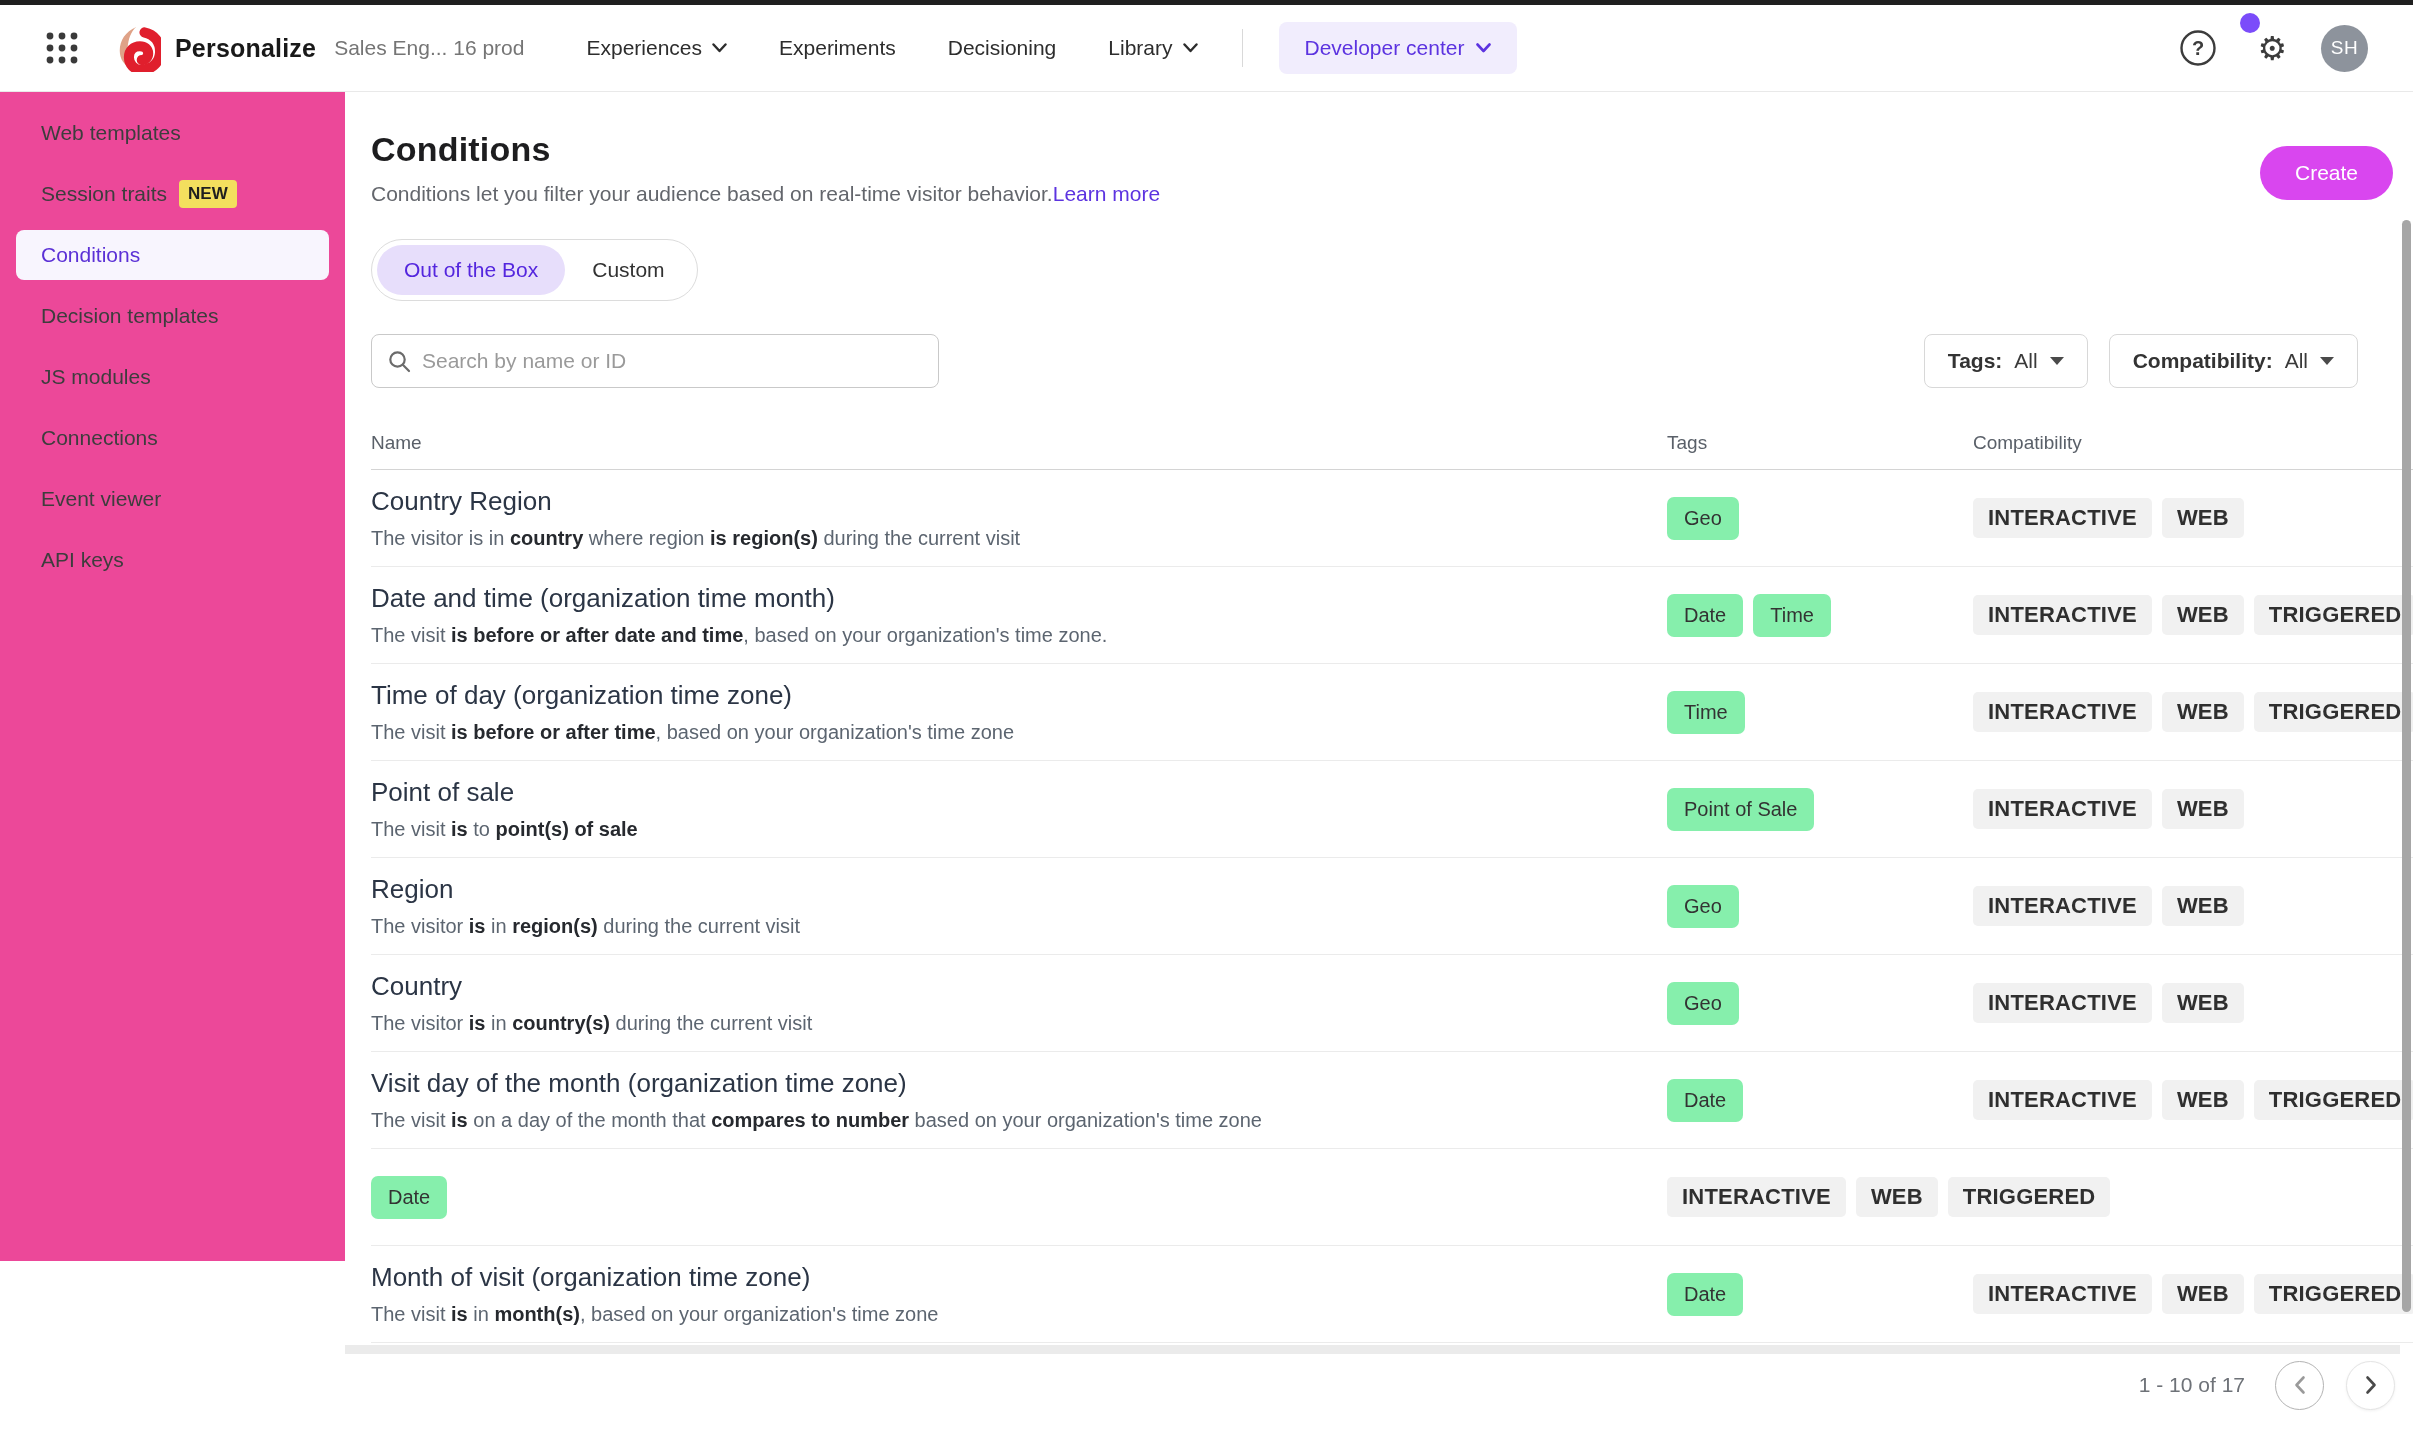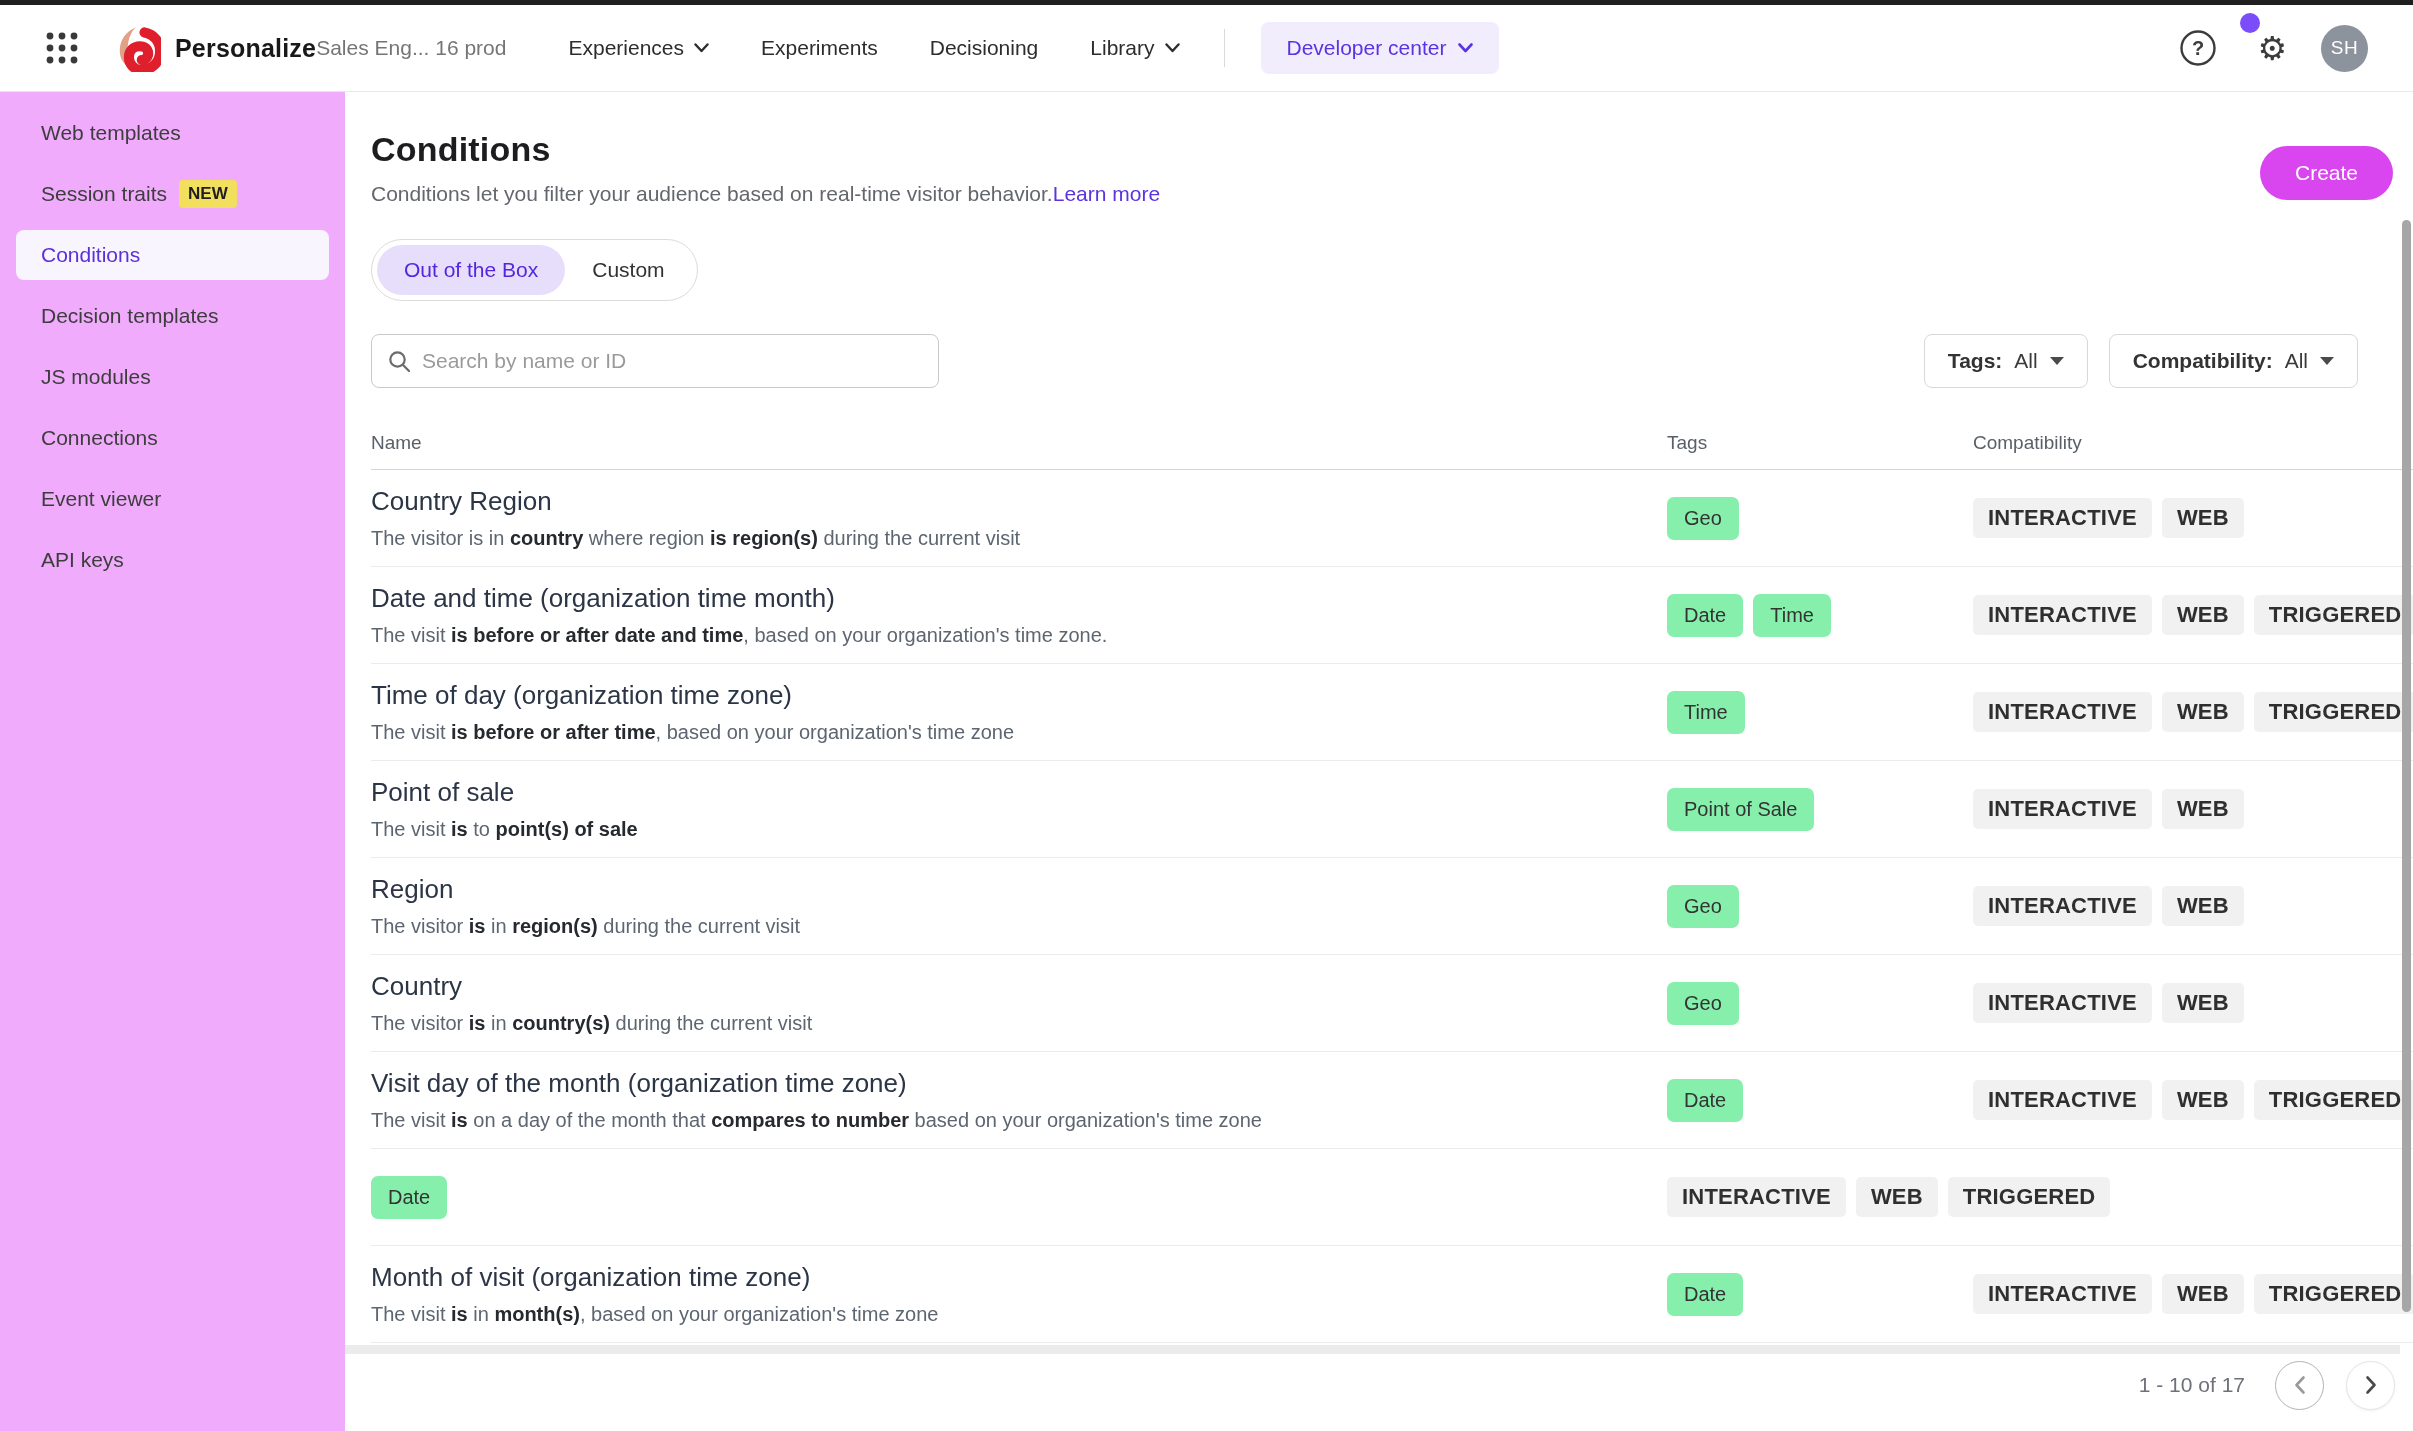--- a/index.html
+++ b/index.html
@@ -8,36 +8,36 @@
 
   
   .top-strip { position:absolute; top:0; left:0; width:2413px; height:5px; background:#1f1f1f; z-index:50; }
 
   
   header { position:absolute; top:5px; left:0; width:2413px; height:87px; background:#fff;
            display:flex; align-items:center; padding:0 45px; border-bottom:1px solid #e9e9e9; z-index:10; }
   .grid-btn { background:none; border:none; cursor:pointer; margin-right:38px; display:flex; }
   .logo-mark { margin-right:14px; display:flex; }
   .app-name { font-size:25px; font-weight:700; color:#191919; letter-spacing:.2px; }
-  .org { font-size:21px; color:#757575; white-space:nowrap; }
+  .org { font-size:21px; color:#757575; margin-left:18px; white-space:nowrap; }
   nav { display:flex; align-items:center; margin-left:62px; gap:52px; }
   .nav-item { display:flex; align-items:center; gap:10px; font-size:21px; color:#2d2d2d; cursor:pointer; background:none; border:none; font-family:inherit; white-space:nowrap; }
   .vdiv { width:1px; height:38px; background:#d9d9d9; margin:0 36px 0 44px; }
   .dev-center { display:flex; align-items:center; gap:12px; background:#f1edfd; color:#5c33e0;
                 font-size:21px; font-family:inherit; border:none; border-radius:8px; height:52px; padding:0 26px; cursor:pointer; }
   .spacer { flex:1; }
   .icon-btn { background:none; border:none; cursor:pointer; display:flex; align-items:center; justify-content:center; }
   .help-btn { margin-right:40px; }
   .gear-btn { margin-right:34px; font-family:"DejaVu Sans", sans-serif; font-size:33px; color:#3c3c3c; line-height:1; }
   .avatar { width:47px; height:47px; border-radius:50%; background:#8d939c; color:#fff; font-size:19px; font-weight:500;
             border:none; cursor:pointer; display:flex; align-items:center; justify-content:center; font-family:inherit; letter-spacing:.5px; }
   .notif-dot { position:absolute; top:13px; left:2240px; width:20px; height:20px; border-radius:50%; background:#7b4cfa; z-index:20; }
 
   
-  aside { position:absolute; top:92px; left:0; width:345px; height:1339px; background:#f0abfc; padding:16px 16px 0 16px; }
+  aside { position:absolute; top:92px; left:0; width:345px; height:1169px; background:#ec4899; padding:16px 16px 0 16px; }
   .side-item { height:50px; display:flex; align-items:center; gap:12px; padding:0 0 0 25px; margin-bottom:11px;
                font-size:21px; color:#3d3d3d; border-radius:8px; cursor:pointer; }
   .side-item.active { background:#f8f5fe; color:#5b30d6; }
   .side-badge { background:#f3df5e; color:#1f1f1f; font-size:17px; font-weight:700; padding:4px 9px; border-radius:4px; }
 
   
   main { position:absolute; top:92px; left:345px; width:2068px; height:1339px; background:#fff; padding:0 0 0 26px; }
   .title-row { margin-top:38px; }
   h1 { font-size:34px; font-weight:700; color:#1d1d1f; letter-spacing:.2px; }
   .create-btn { position:absolute; top:54px; right:20px; height:54px; padding:0 35px; border-radius:27px;

